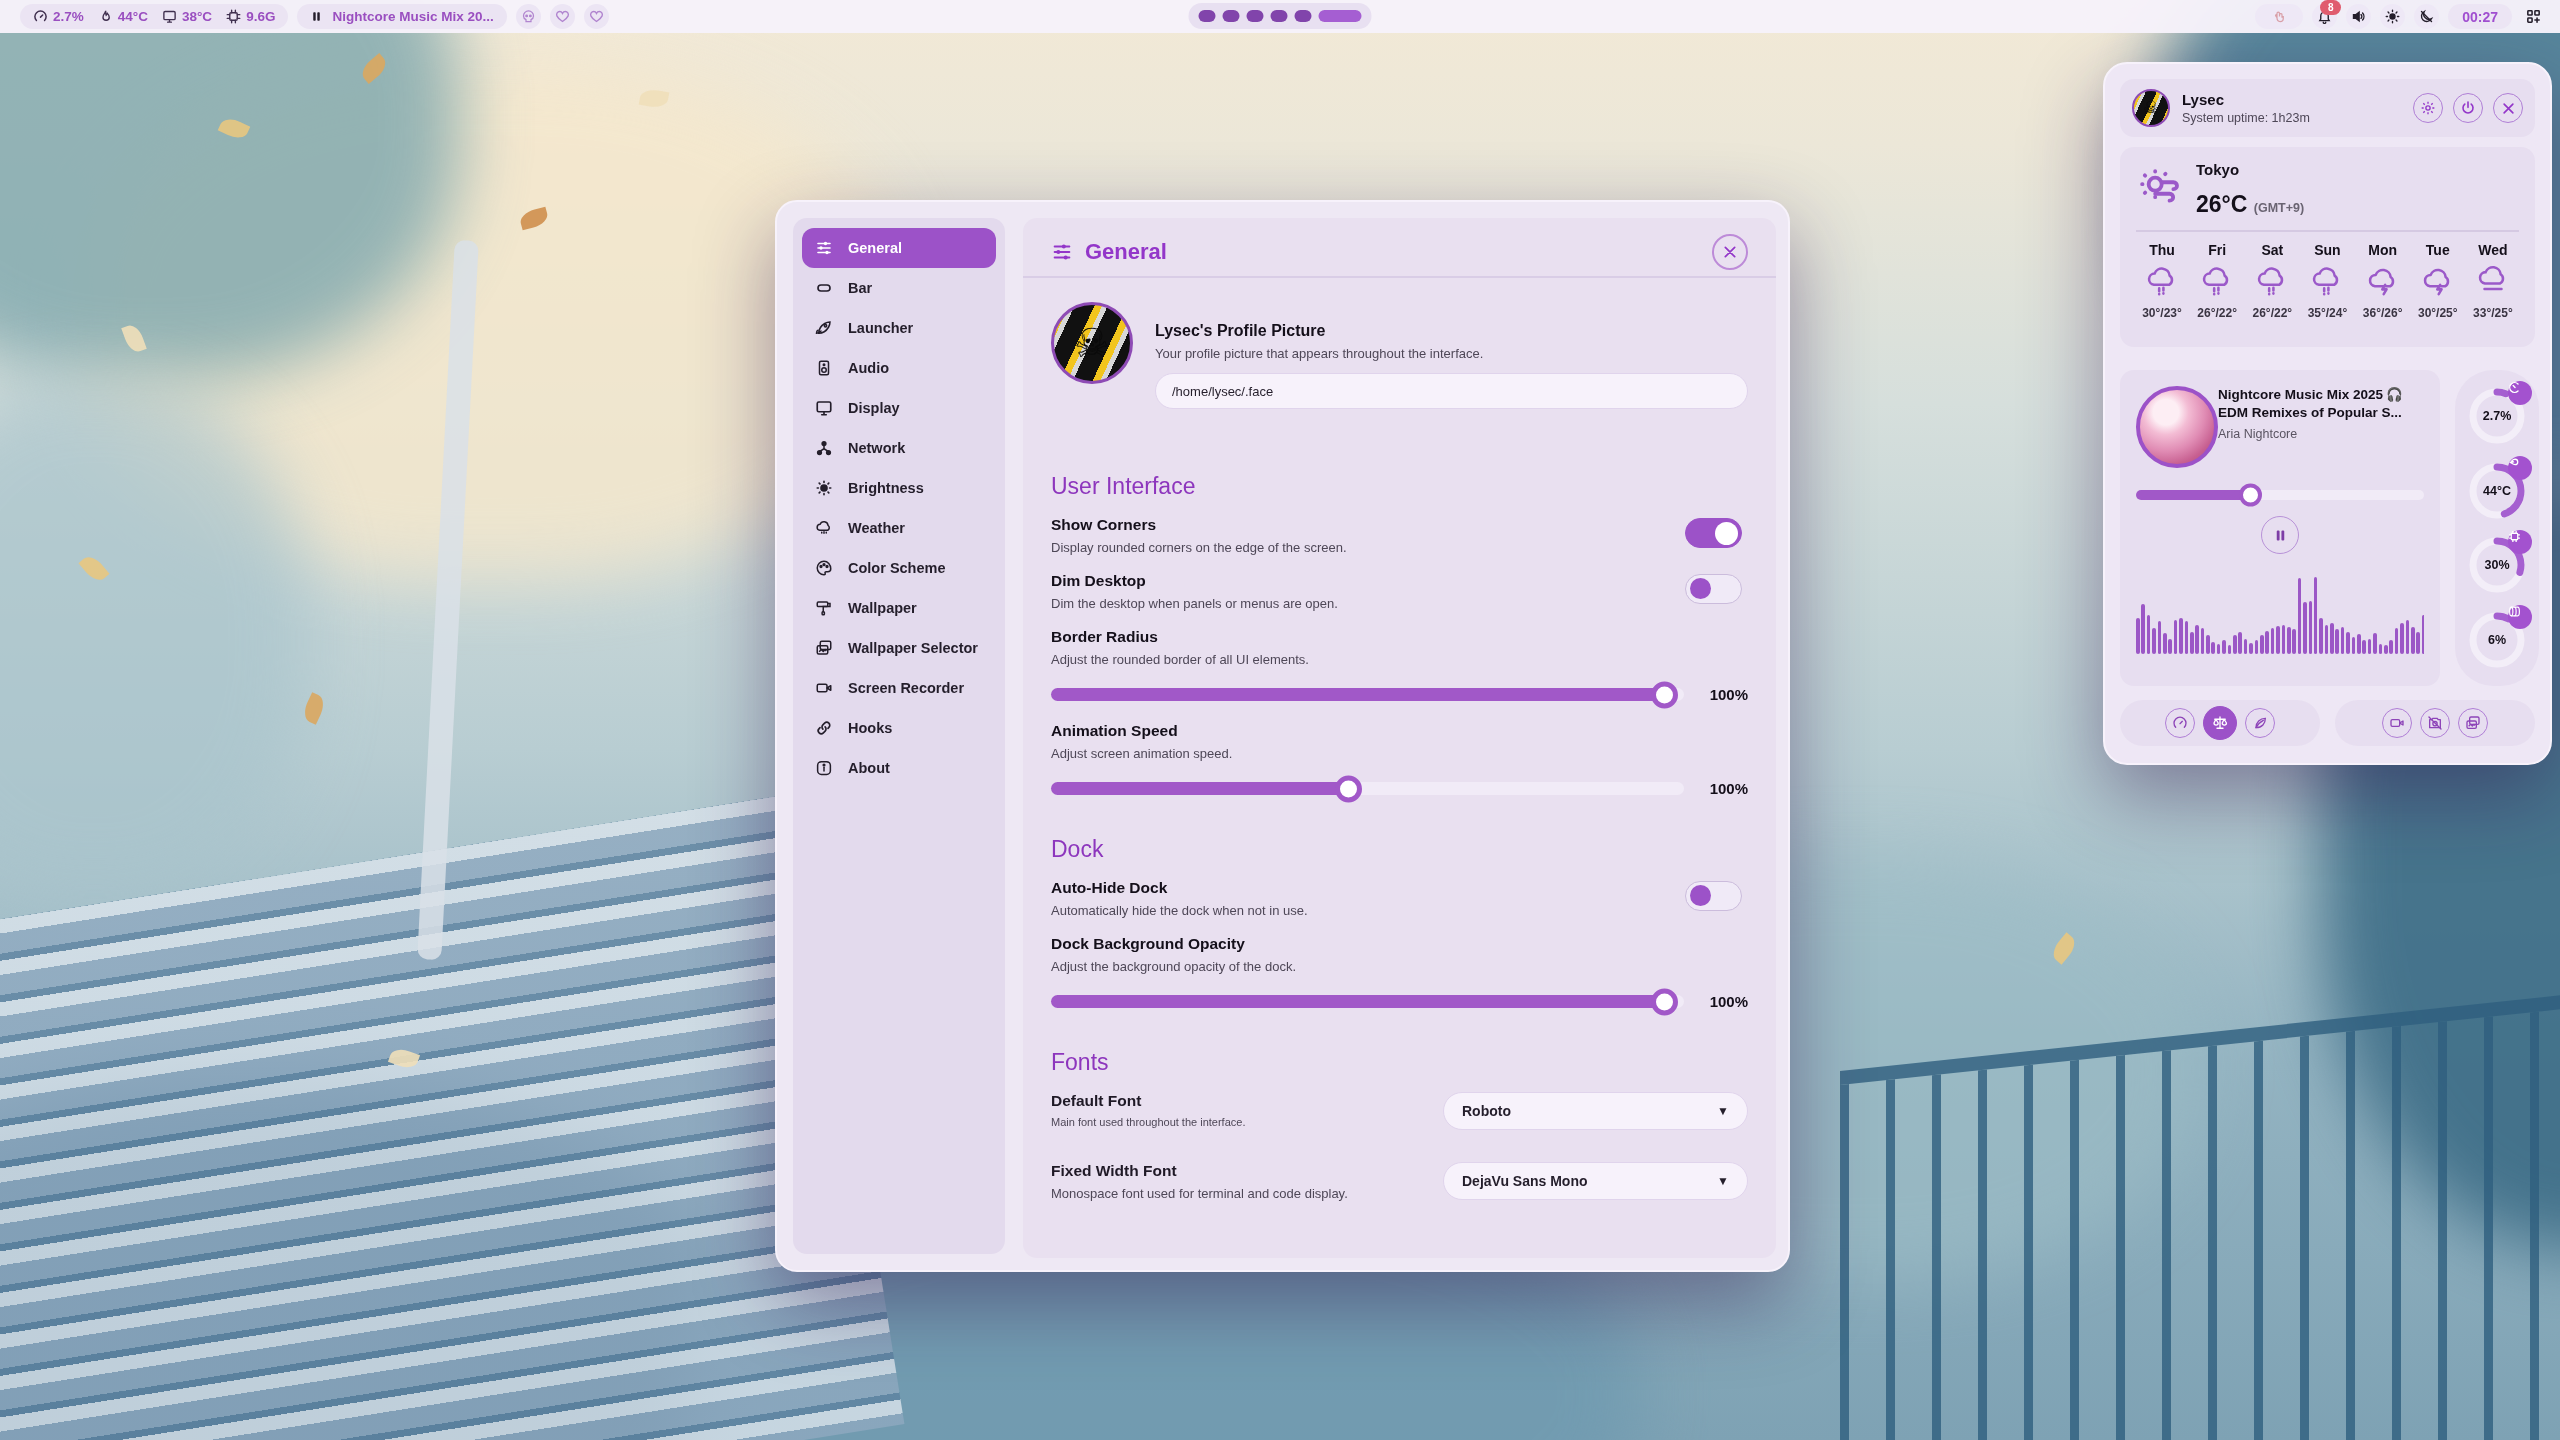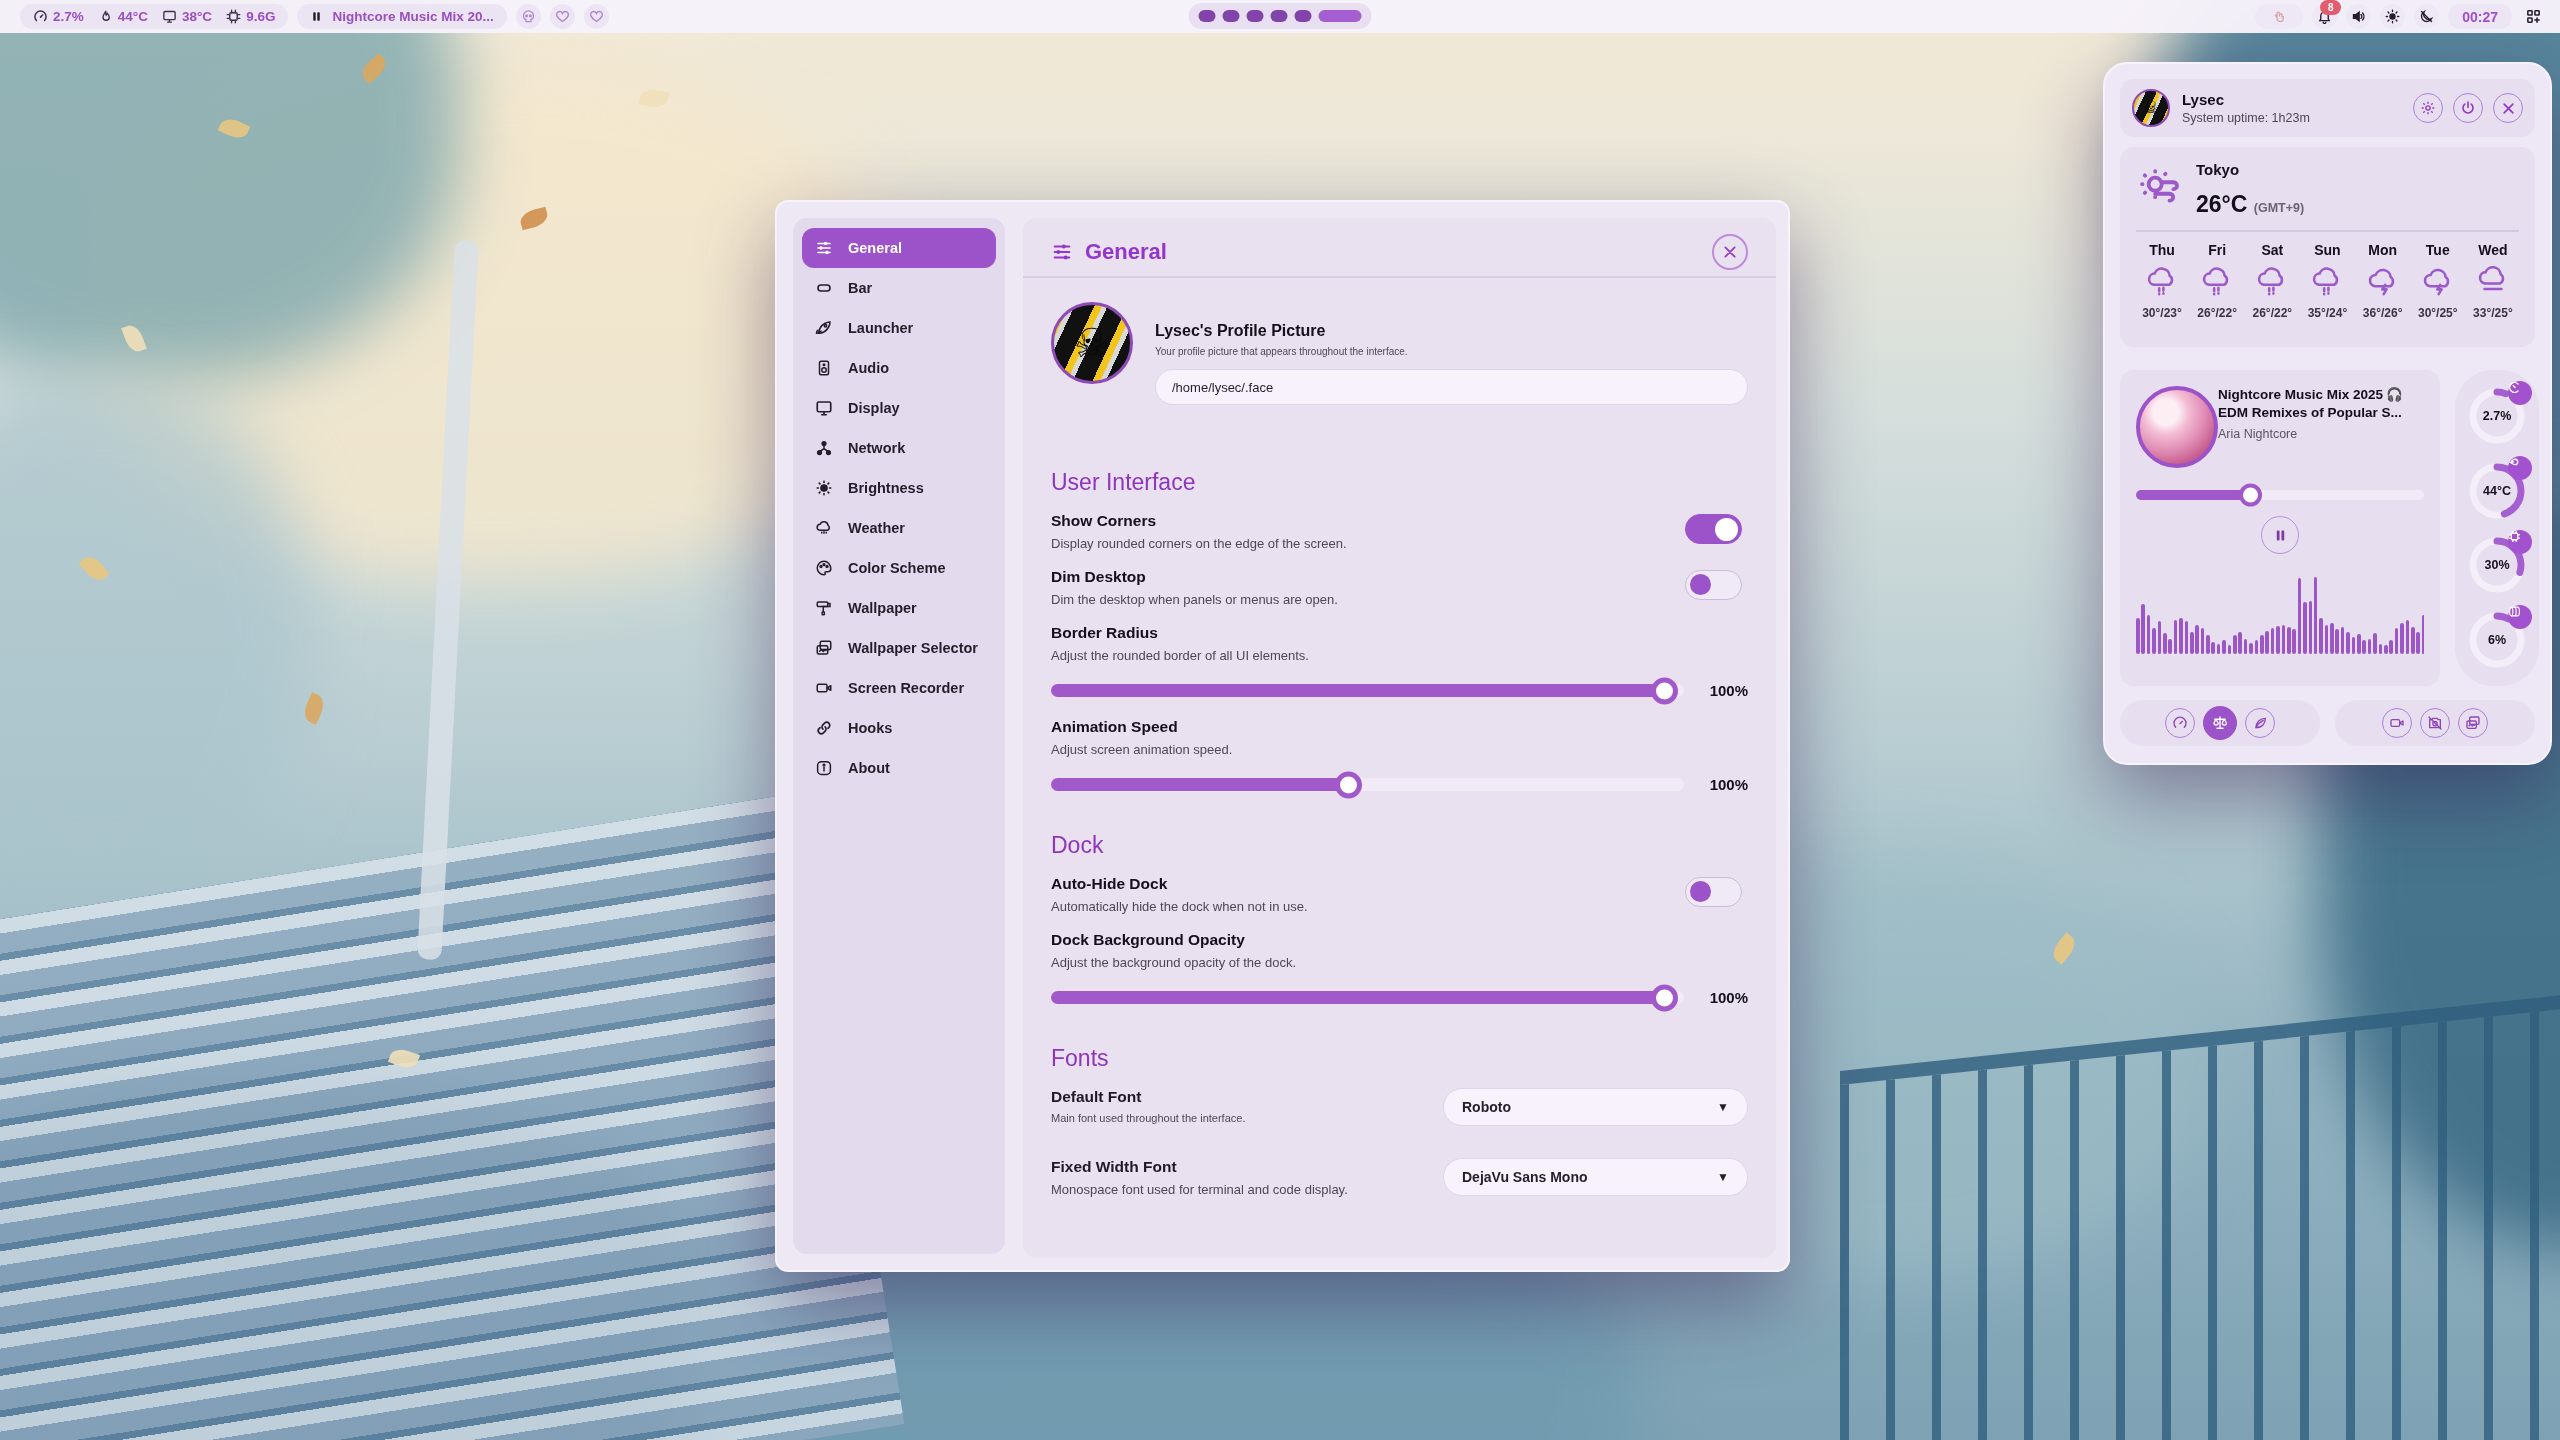--- a/index.html
+++ b/index.html
@@ -50,21 +50,21 @@
     display:flex;align-items:center;justify-content:center;color:#241e2b;}
   .tb-badge{position:absolute;top:-4px;right:-4px;min-width:15px;height:15px;border-radius:8px;
     background:#e05c6e;color:#fff;font-size:10px;font-weight:bold;display:flex;align-items:center;
     justify-content:center;padding:0 3px;}
   .tb-clock{background:#ece5f4;border-radius:13px;height:25px;display:flex;align-items:center;
     padding:0 14px;font-size:14px;font-weight:bold;color:#a04ed0;}
   .tb-tray{background:#eee8f6;border-radius:13px;height:25px;width:48px;display:flex;
     align-items:center;justify-content:center;color:#d9a0a8;}
 
   
-  .window{position:absolute;left:775px;top:200px;width:1015px;height:1072px;border-radius:13px;
+  .window{position:absolute;left:775px;top:200px;width:1015px;height:1072px;border-radius:22px;
     background:#eee8f4;border:2px solid #f7f2fb;box-sizing:border-box;
     box-shadow:0 30px 80px rgba(50,25,80,.45);z-index:40;}
   .sidebar{position:absolute;left:16px;top:16px;width:212px;height:1036px;background:#e3daed;
     border-radius:14px;padding:10px 9px;box-sizing:border-box;}
   .side-item{display:flex;align-items:center;gap:15px;height:40px;padding:0 13px;border-radius:12px;
     font-size:14.5px;font-weight:bold;color:#241e2b;}
   .side-item svg{flex:0 0 auto;}
   .side-item.active{background:#9c52c8;color:#fff;height:40px;}
   .main{position:absolute;left:246px;top:16px;width:753px;height:1040px;background:#e9e0f0;
     border-radius:14px;padding:14px 28px 0 28px;box-sizing:border-box;overflow:hidden;}
@@ -73,21 +73,21 @@
     color:#9336c9;flex:1;}
   .close-btn{width:36px;height:36px;border-radius:50%;border:2px solid #bd8bd8;color:#9336c9;
     display:flex;align-items:center;justify-content:center;box-sizing:border-box;}
   .divider{height:2px;background:#d9cde6;margin:4px -28px 0 -28px;}
   .profile{display:flex;gap:22px;margin-top:24px;}
   .avatar{width:82px;height:82px;border-radius:50%;border:3px solid #8e4bb5;box-sizing:border-box;
     background:repeating-linear-gradient(115deg,#111 0 7px,#f2c51d 7px 14px,#d8d8d8 14px 19px,#111 19px 30px);
     display:flex;align-items:center;justify-content:center;color:#0a0a0a;font-size:40px;overflow:hidden;}
   .profile-right{flex:1;padding-top:4px;}
   .p-title{font-size:16px;font-weight:bold;color:#140f1a;margin-top:16px;}
-  .p-desc{font-size:10px;color:#4e4757;margin-top:6px;}
+  .p-desc{font-size:13px;color:#4e4757;margin-top:6px;}
   .p-input{margin-top:12px;height:36px;border-radius:18px;background:#f7f2fb;border:1.5px solid #e0d4ec;
     display:flex;align-items:center;padding:0 16px;font-size:13px;color:#241e2b;box-sizing:border-box;}
   .sec-h{font-size:23px;font-weight:normal;color:#8d36bd;}
   .sec-ui{margin-top:64px;}
   .sec-gap{margin-top:34px;}
   .rows{margin-top:16px;}
   .row{position:relative;margin-bottom:14px;}
   .row .lbl{font-size:15.5px;font-weight:bold;color:#140f1a;}
   .row .dsc{font-size:13px;color:#4e4757;margin-top:6px;}
   .row.toggle-row{padding-right:90px;min-height:42px;}

